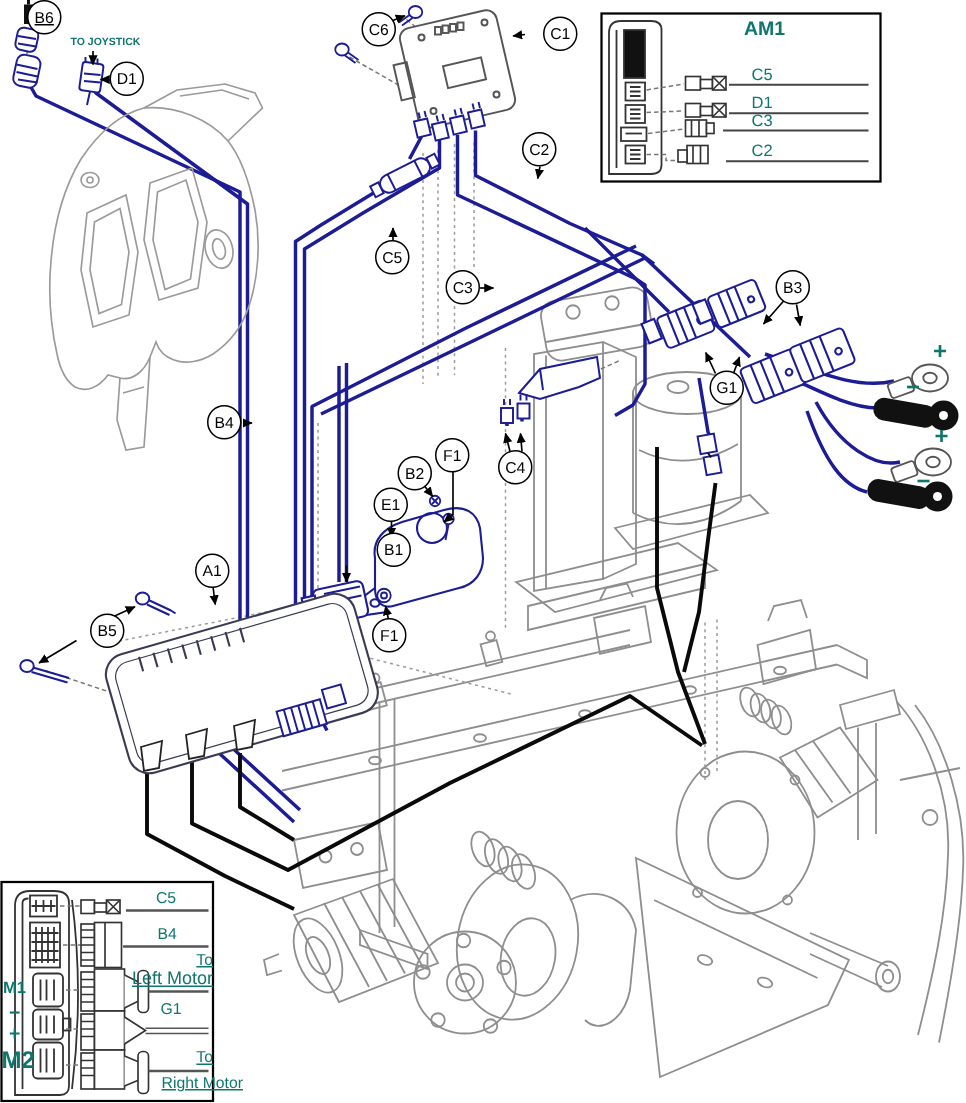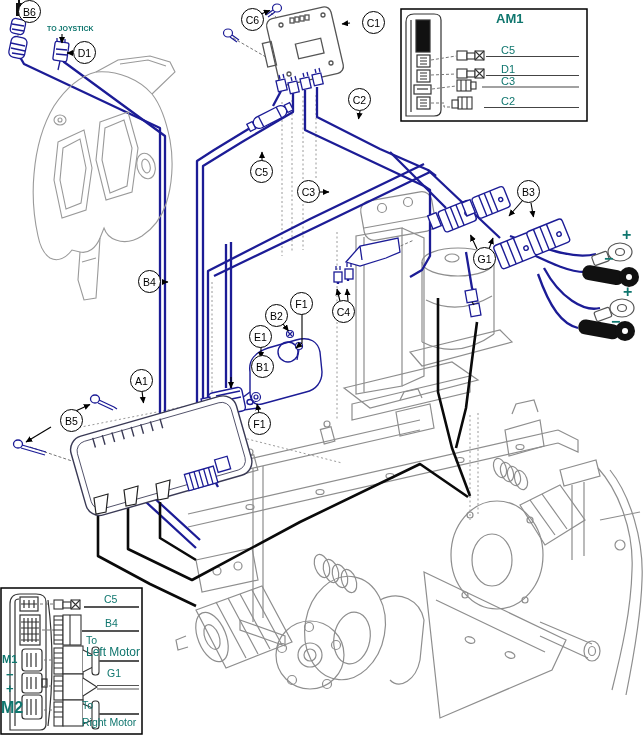--- a/index.html
+++ b/index.html
@@ -3,21 +3,21 @@
 <meta charset="utf-8">
 <style>
   html,body{margin:0;padding:0;background:#fff;}
   #canvas{position:relative;width:644px;height:735px;background:#fff;overflow:hidden;
           font-family:"Liberation Sans", sans-serif;}
   svg{position:absolute;left:0;top:0;}
   .co{position:absolute;width:21px;height:21px;border:1.6px solid #000;border-radius:50%;
       background:#fff;display:flex;align-items:center;justify-content:center;
       font-size:10.5px;color:#000;z-index:5;}
   .lbl{position:absolute;color:#0f766e;z-index:4;white-space:nowrap;}
-  .ctr{text-align:left;white-space:nowrap;}
+  .ctr{text-align:right;white-space:nowrap;text-decoration:underline;}
 </style>
 </head>
 <body>
 
 <div id="canvas">
 
 <svg width="644" height="735" viewBox="0 0 644 735">
   <defs>
     <marker id="ah" markerWidth="8" markerHeight="8" refX="5.6" refY="2.8" orient="auto">
       <path d="M0,0 L6,2.8 L0,5.6 Z" fill="#000"></path>

